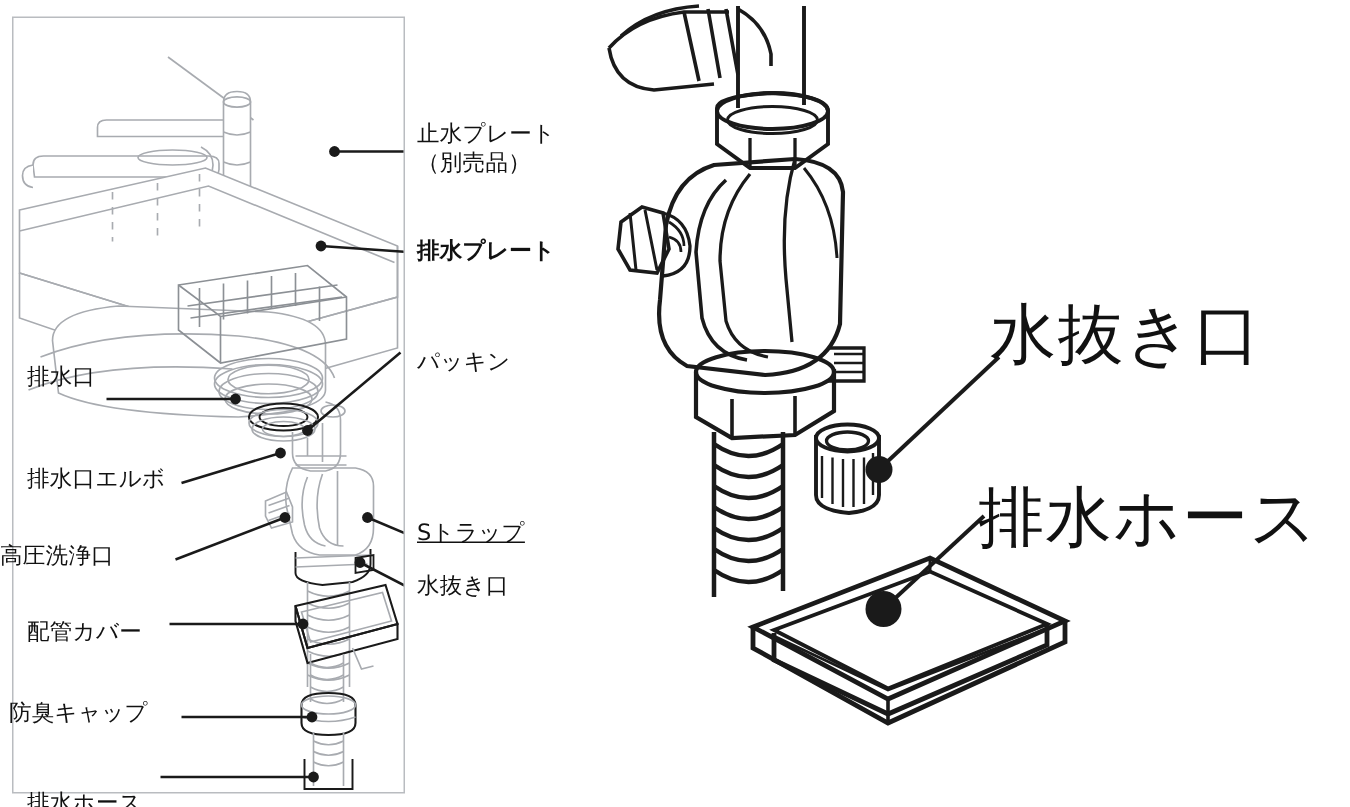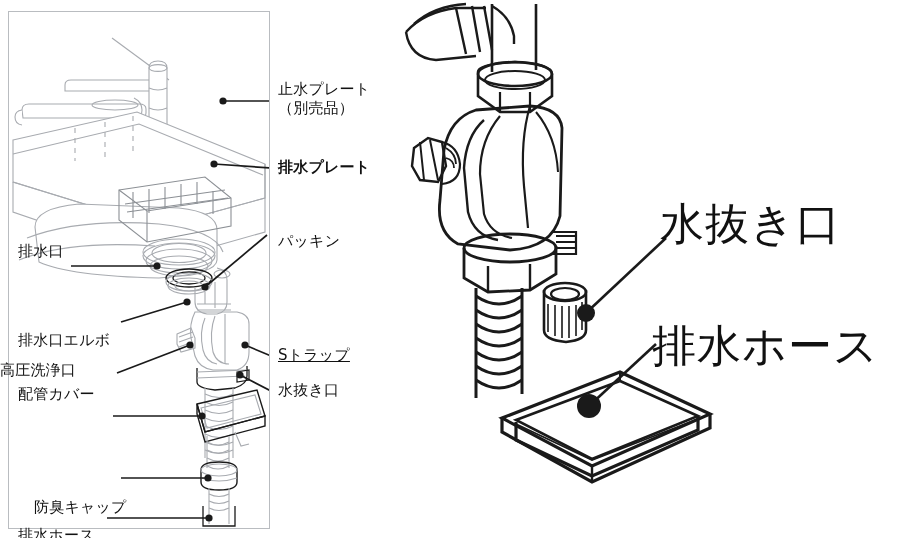--- a/index.html
+++ b/index.html
@@ -161,26 +161,26 @@
     </svg>
   </div>
 
   <div class="lbl lbl-left" style="left:278px;top:80px;">
     <div>止水プレート</div>
     <div>（別売品）</div>
   </div>
   <div class="lbl lbl-left" style="left:278px;top:158px;font-weight:bold;">排水プレート</div>
   <div class="lbl lbl-left" style="left:278px;top:232px;">パッキン</div>
   <div class="lbl lbl-left" style="left:18px;top:242px;">排水口</div>
-  <div class="lbl lbl-left" style="left:18px;top:310px;margin-top:21px;">排水口エルボ</div>
+  <div class="lbl lbl-left" style="left:18px;top:310px;">排水口エルボ</div>
   <div class="lbl lbl-left" style="left:0;top:361px;">高圧洗浄口</div>
   <div class="lbl lbl-left" style="left:278px;top:346px;text-decoration:underline;">Sトラップ</div>
   <div class="lbl lbl-left" style="left:278px;top:381px;">水抜き口</div>
-  <div class="lbl lbl-left" style="left:18px;top:385px;text-align:center;">配管カバー</div>
-  <div class="lbl lbl-left" style="left:34px;top:466px;margin-top:32px;">防臭キャップ</div>
+  <div class="lbl lbl-left" style="left:18px;top:412px;text-align:center;">配管カバー</div>
+  <div class="lbl lbl-left" style="left:6px;top:466px;">防臭キャップ</div>
   <div class="lbl lbl-left" style="left:18px;top:526px;">排水ホース</div>
 
   <svg style="position:absolute;left:380px;top:0;" width="520" height="538" viewBox="0 0 520 538">
 
     <g class="ink" stroke-width="2.4">
       <path d="M26 32 Q44 12 76 8 L106 8" fill="#fff"></path>
       <path d="M26 32 Q30 58 56 60 L96 56" fill="none"></path>
       <path d="M34 24 Q54 6 86 4"></path>
       <path d="M76 8 L86 54 M92 6 L100 52 M104 6 L112 50"></path>
       <path d="M112 6 Q130 16 134 36 L134 44" fill="none"></path>

